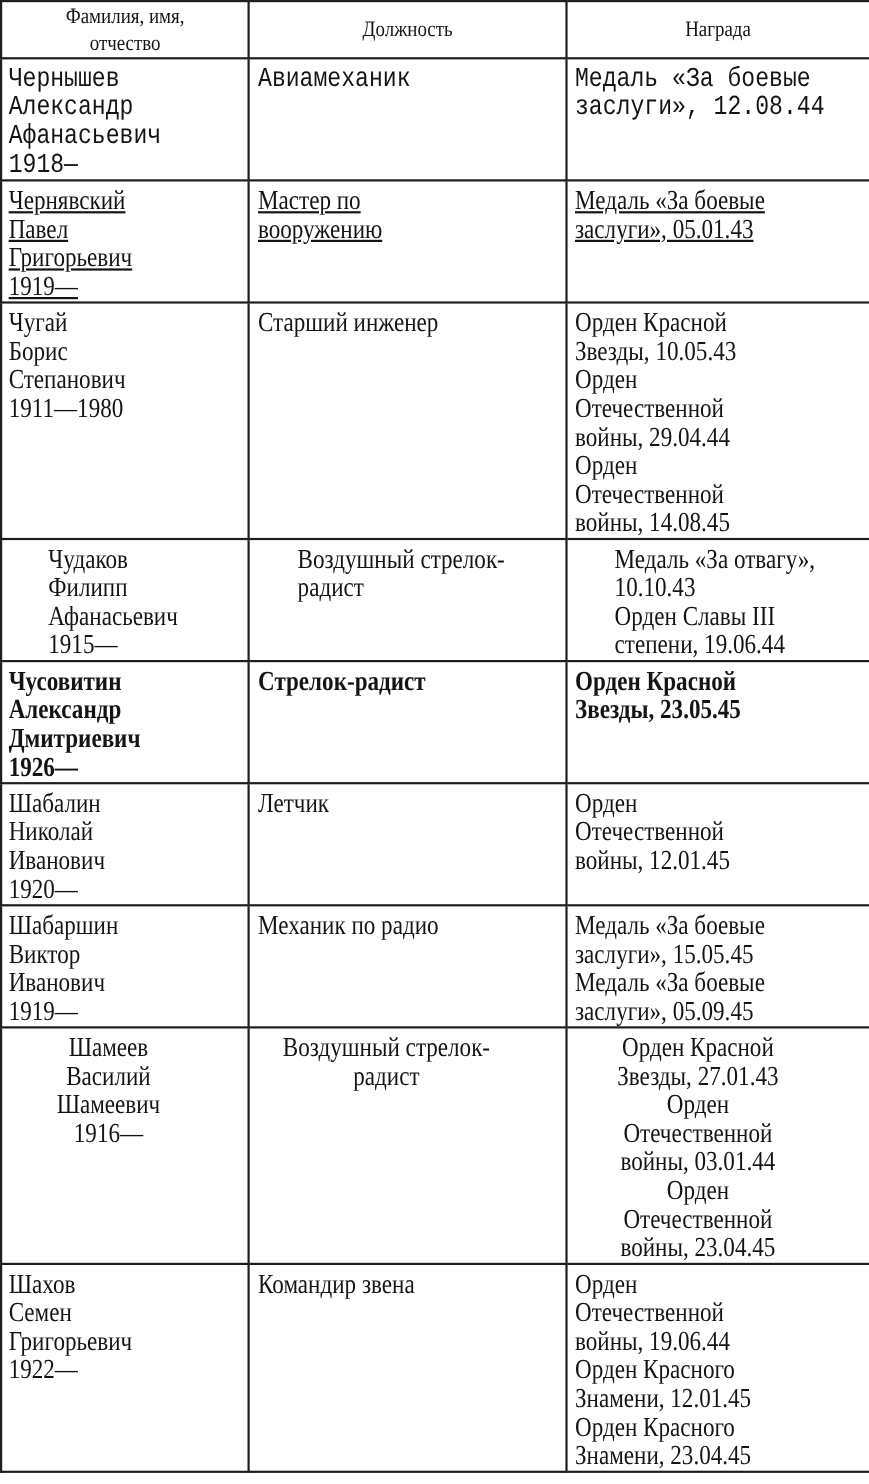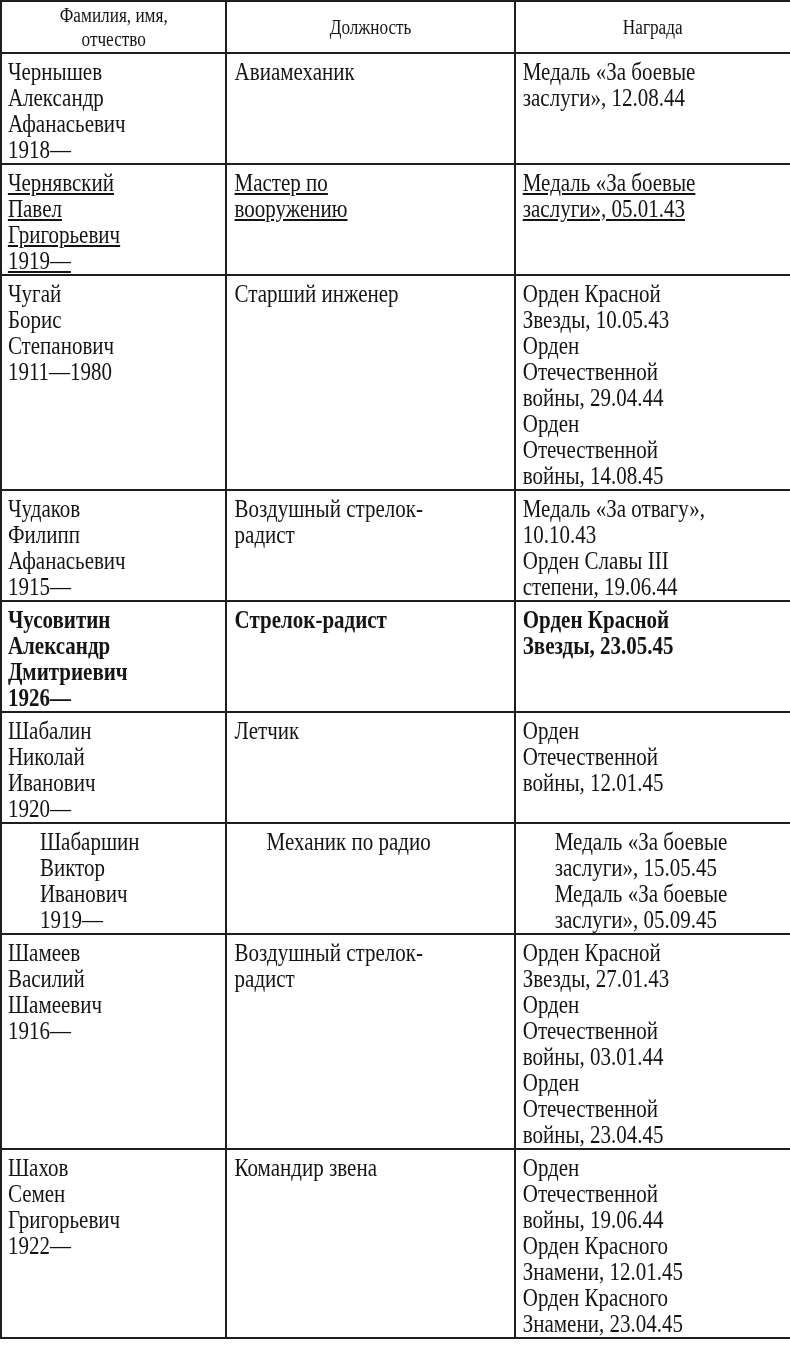--- a/index.html
+++ b/index.html
@@ -49,28 +49,28 @@
       font-size: 25px;
       line-height: 26px;
       padding: 5px 0 0 7px;
       white-space: nowrap;
       transform: scaleX(0.84);
       transform-origin: left top;
     }
     td.col2 .cell { padding-left: 9px; }
     td.col3 .cell { padding-left: 8px; }
     .line { display: block; }
-    tr.r1 td { height: 104px; }
+    tr.r1 td { height: 104px; font-family: Liberation Mono, monospace; }
     tr.r2 td { height: 106px; text-decoration: underline; }
     tr.r3 td { height: 210px; }
-    tr.r4 td { height: 106px; }
+    tr.r4 td { height: 106px; padding-left: 36px; }
     tr.r5 td { height: 106px; font-weight: bold; }
     tr.r6 td { height: 106px; margin-top: 12px; }
-    tr.r7 td { height: 106px; padding-left: 32px; }
-    tr.r8 td { height: 210px; }
+    tr.r7 td { height: 106px; }
+    tr.r8 td { height: 210px; text-align: center; }
     tr.r9 td { height: 185px; margin-top: 13px; }
   </style>
 </head>
 <body>
 
 <table class="awards">
   <colgroup>
     <col class="c1">
       <col class="c2">
       <col class="c3">

